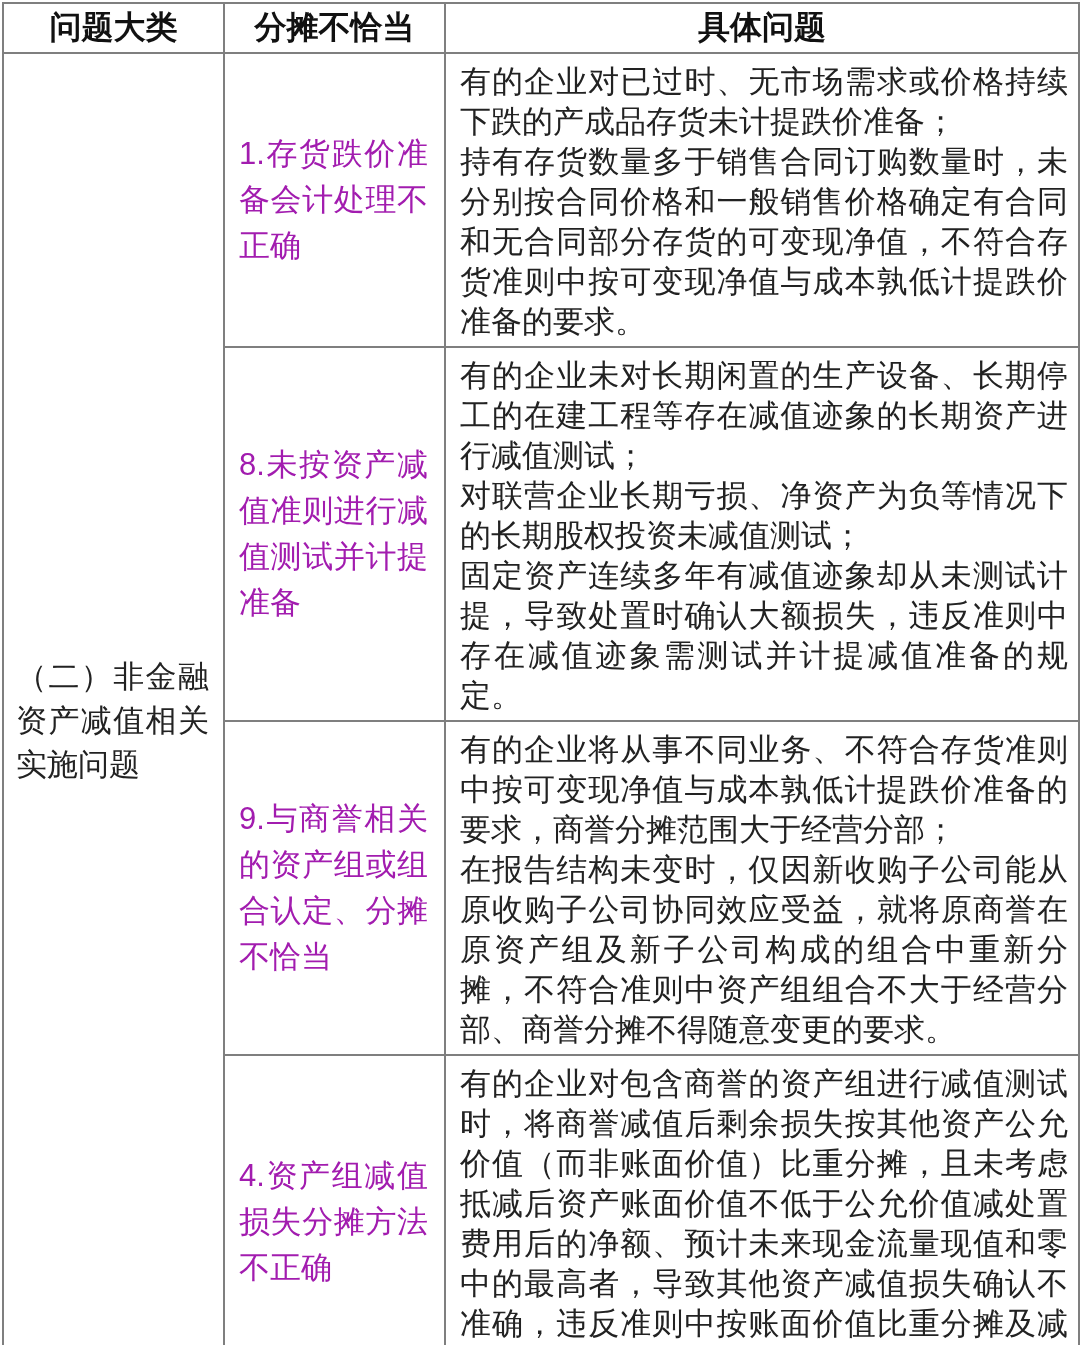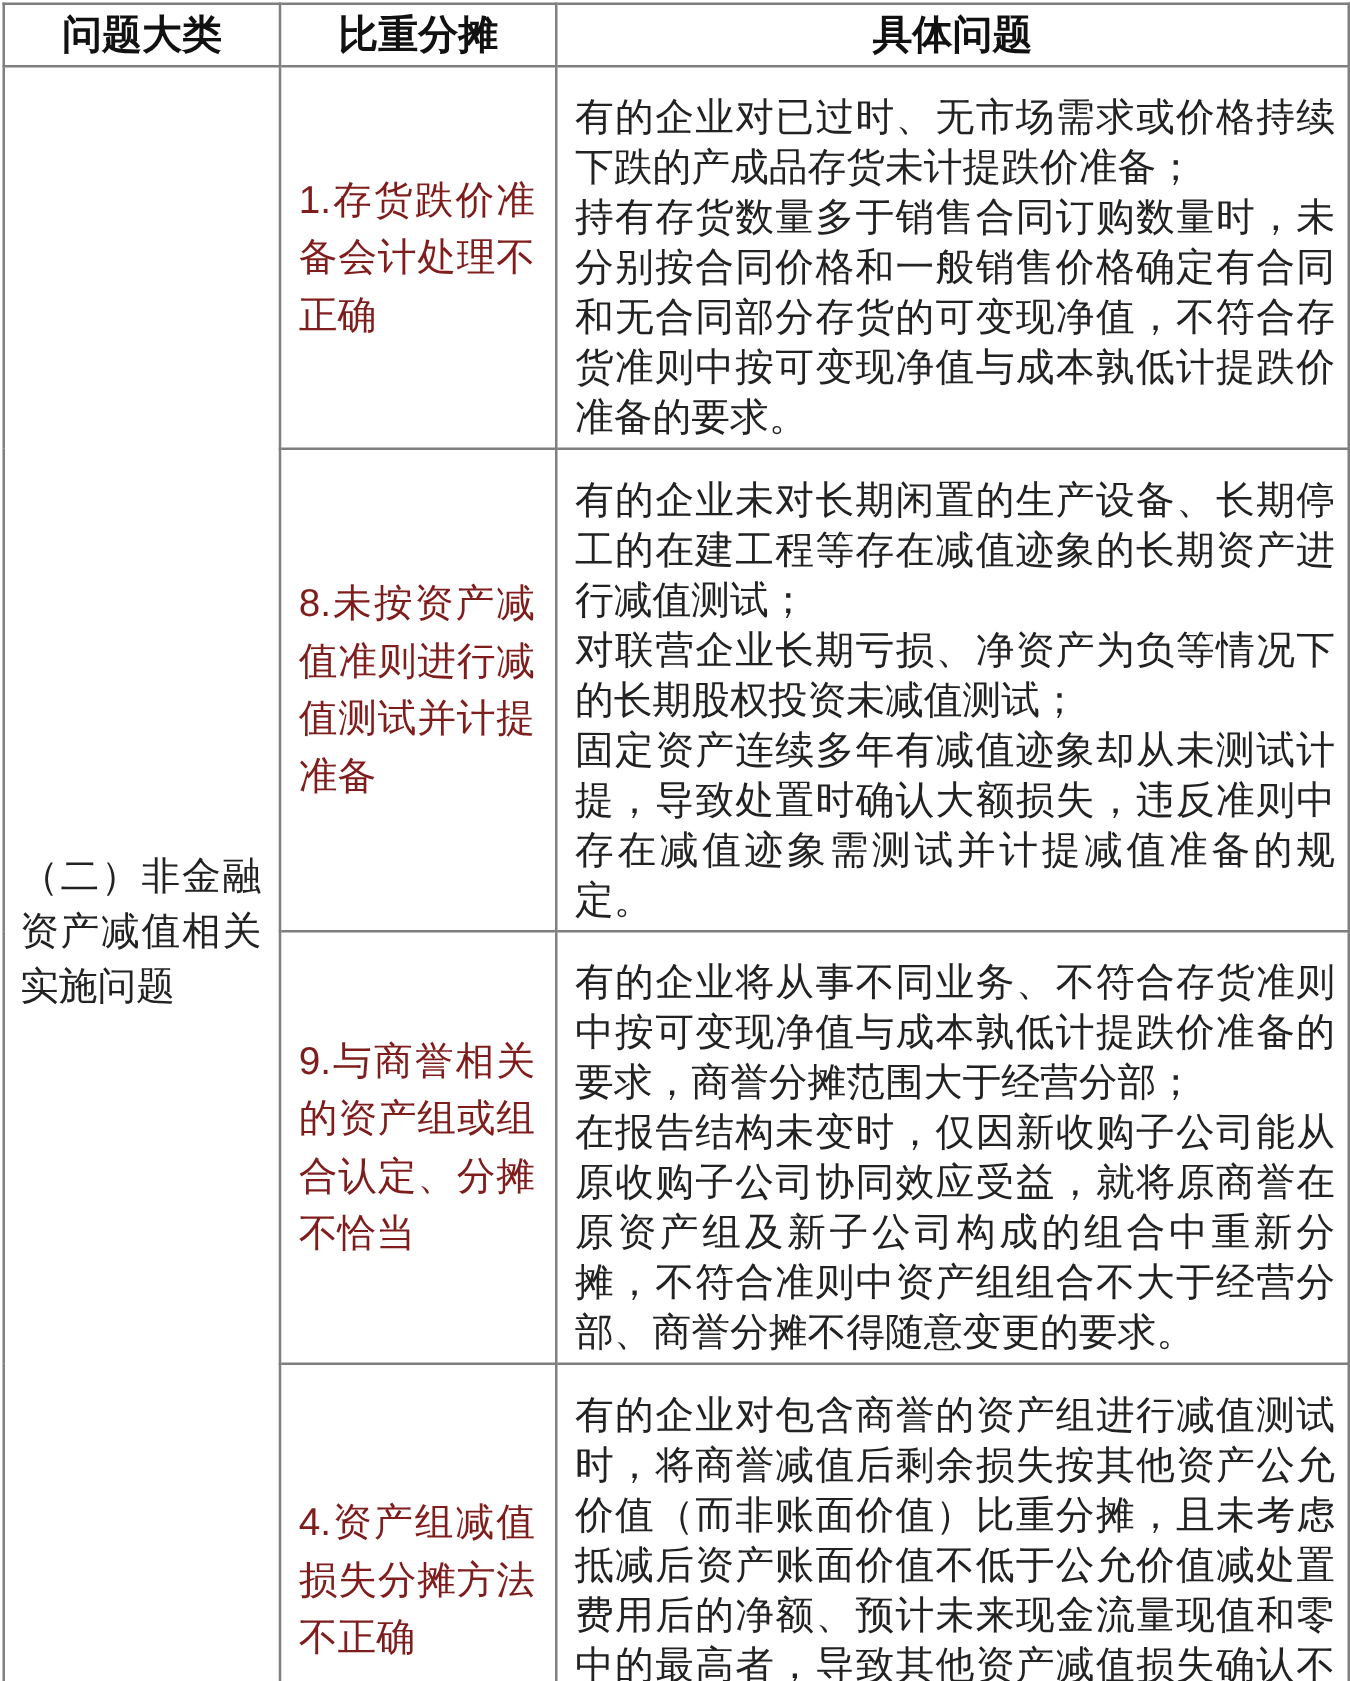--- a/index.html
+++ b/index.html
@@ -54,28 +54,28 @@
     font-weight: 400;
     color: #222222;
   }
   td.problem {
     vertical-align: middle;
     text-align: justify;
     font-size: 31px;
     line-height: 46px;
     padding: 6px 16px 6px 14px;
     font-weight: 400;
-    color: #7f1d1d;
+    color: #a21caf;
   }
   td.summary {
     vertical-align: middle;
     text-align: justify;
     font-size: 31px;
     line-height: 40px;
-    padding: 20px 10px 4px 14px;
+    padding: 8px 10px 4px 14px;
     white-space: pre-line;
     font-weight: 400;
     color: #222222;
   }
   tr.r1 { height: 285px; }
   tr.r2 { height: 361px; }
   tr.r3 { height: 324px; }
   tr.r4 { height: 315px; }
 </style>
 </head>
@@ -84,21 +84,21 @@
 <div class="page">
   <table class="issues">
     <colgroup>
       <col class="c1">
         <col class="c2">
         <col class="c3">
     </colgroup>
     <thead>
       <tr>
         <th class="hdr">问题大类</th>
-        <th class="hdr">比重分摊</th>
+        <th class="hdr">分摊不恰当</th>
         <th class="hdr">具体问题</th>
       </tr>
     </thead>
     <tbody>
       <tr class="r1">
         <td class="category" rowspan="4">（二）非金融资产减值相关实施问题</td>
         <td class="problem">1.存货跌价准备会计处理不正确</td>
         <td class="summary">有的企业对已过时、无市场需求或价格持续下跌的产成品存货未计提跌价准备；
 持有存货数量多于销售合同订购数量时，未分别按合同价格和一般销售价格确定有合同和无合同部分存货的可变现净值，不符合存货准则中按可变现净值与成本孰低计提跌价准备的要求。</td>
       </tr>

